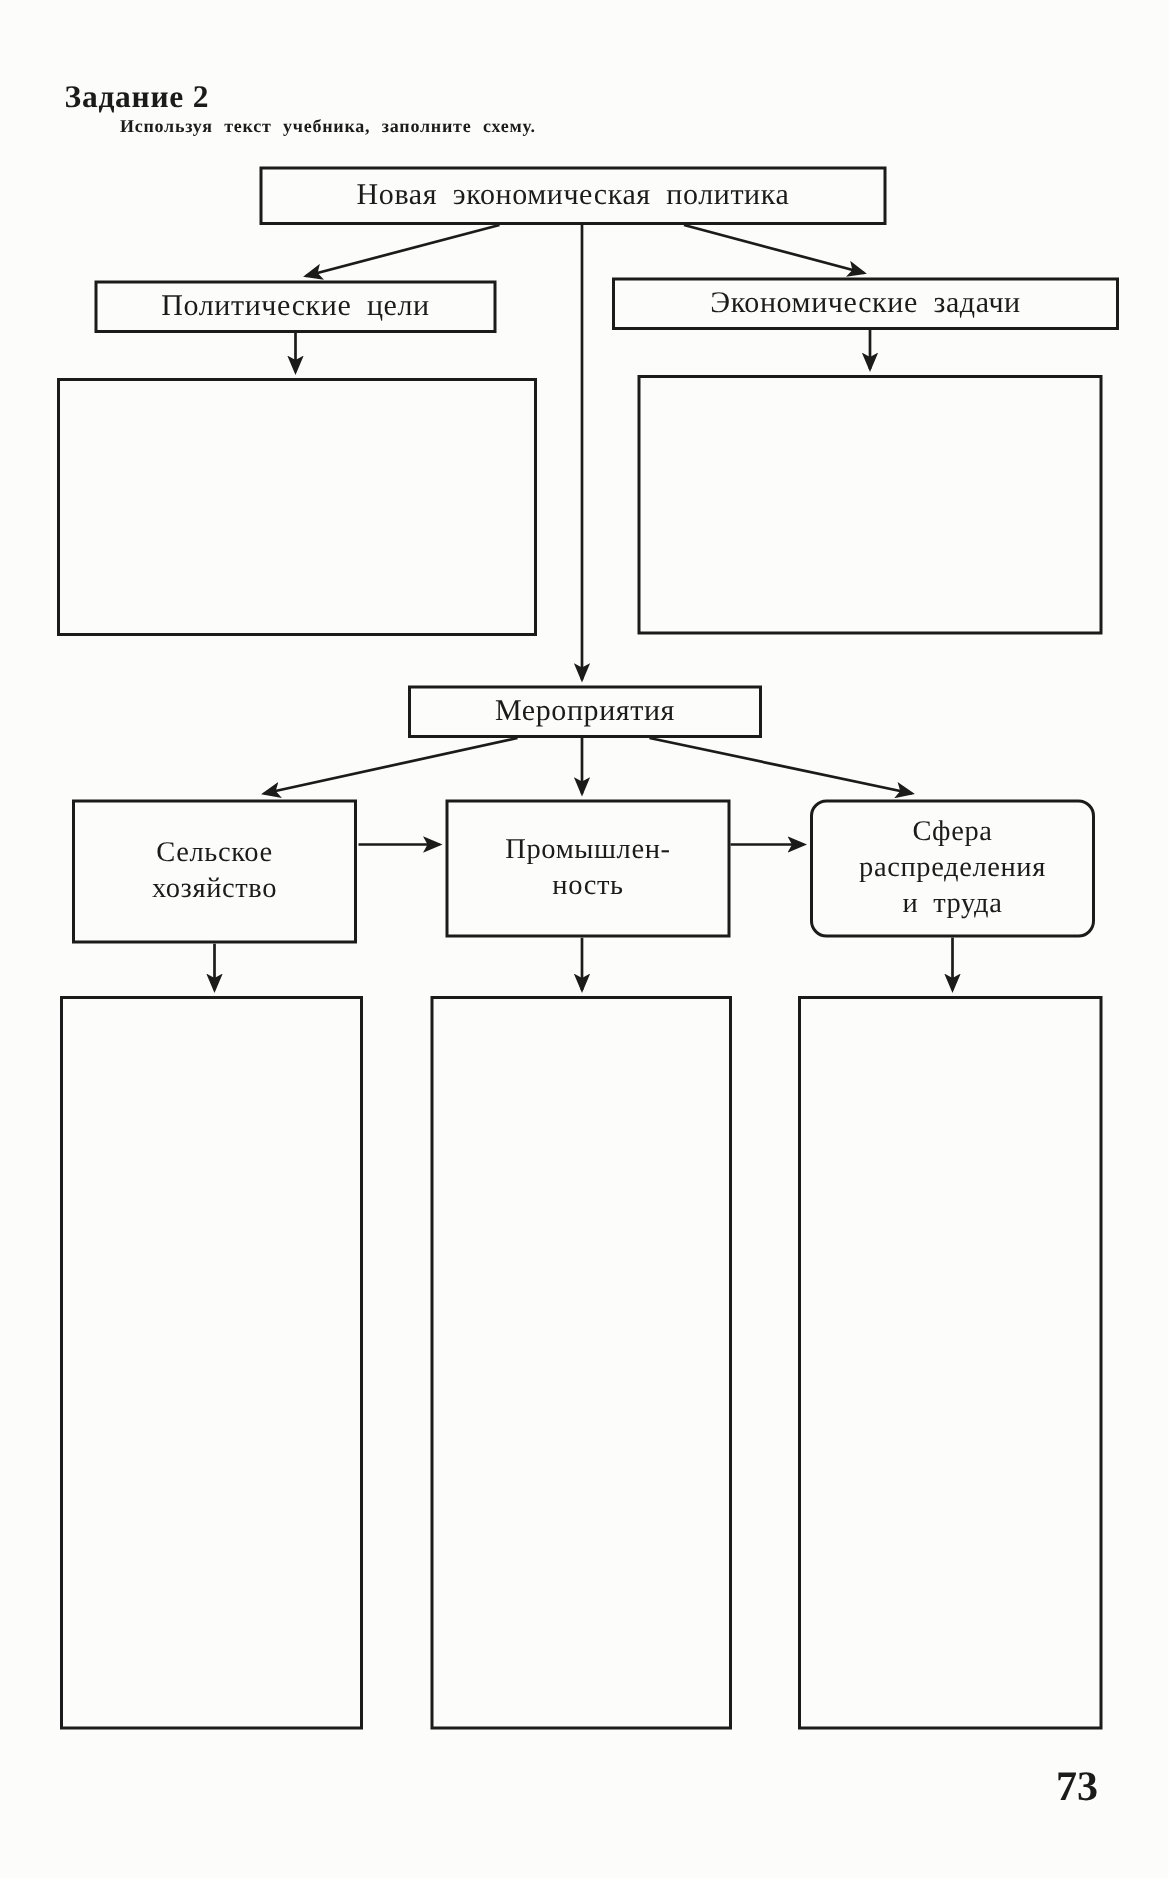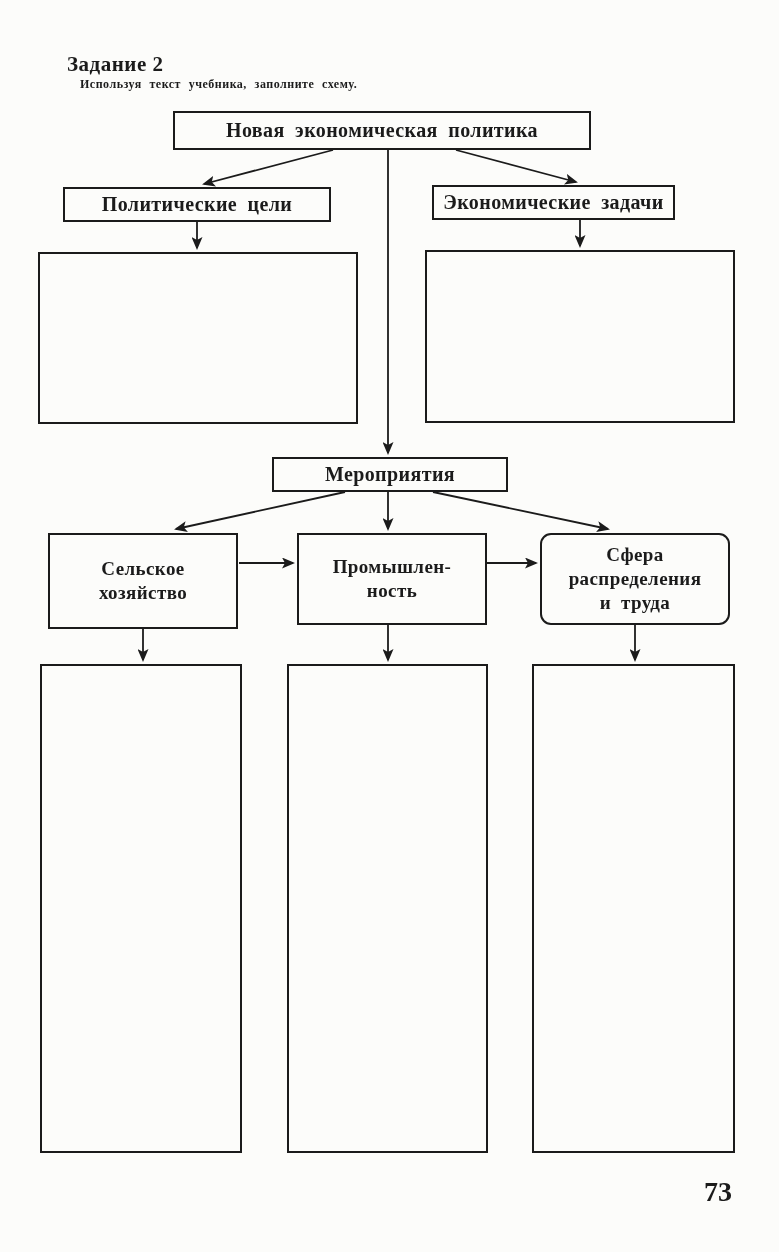--- a/index.html
+++ b/index.html
@@ -16,21 +16,20 @@
     color: #1b1b1b;
     overflow: hidden;
   }
   .task-title {
     position: absolute;
     left: 43px;
     top: 52px;
     font-size: 21px;
     font-weight: 700;
     letter-spacing: 0.5px;
-    margin-left: 24px;
   }
   .task-instruction {
     position: absolute;
     left: 80px;
     top: 77px;
     font-size: 12px;
     font-weight: 600;
     word-spacing: 0.35em;
     letter-spacing: 0.5px;
   }
@@ -39,21 +38,21 @@
     box-sizing: border-box;
     border: 2px solid #1b1b1b;
     background: #fcfcfa;
   }
   .node {
     display: flex;
     align-items: center;
     justify-content: center;
     text-align: center;
     font-size: 20px;
-    font-weight: 700;
+    font-weight: 400;
     word-spacing: 0.25em;
     letter-spacing: 0.4px;
     line-height: 1.25;
     padding: 2px 4px;
   }
   .node.small {
     font-size: 19px;
   }
   #arrows {
     position: absolute;
@@ -65,21 +64,21 @@
     position: absolute;
     right: 47px;
     top: 1176px;
     font-size: 28px;
     font-weight: 700;
   }
 
   
   #node-nep          { left: 173px; top: 111px; width: 418px; height: 39px; }
   #node-political    { left:  63px; top: 187px; width: 268px; height: 35px; }
-  #node-economic     { left: 432px; top: 185px; width: 243px; height: 35px; }
+  #node-economic     { left: 408px; top: 185px; width: 338px; height: 35px; }
   #node-measures     { left: 272px; top: 457px; width: 236px; height: 35px; }
   #node-agriculture  { left:  48px; top: 533px; width: 190px; height: 96px; }
   #node-industry     { left: 297px; top: 533px; width: 190px; height: 92px; }
   #node-distribution { left: 540px; top: 533px; width: 190px; height: 92px; border-radius: 11px; }
 
   
   #blank-political    { left:  38px; top: 252px; width: 320px; height: 172px; }
   #blank-economic     { left: 425px; top: 250px; width: 310px; height: 173px; }
   #blank-agriculture  { left:  40px; top: 664px; width: 202px; height: 489px; }
   #blank-industry     { left: 287px; top: 664px; width: 201px; height: 489px; }

